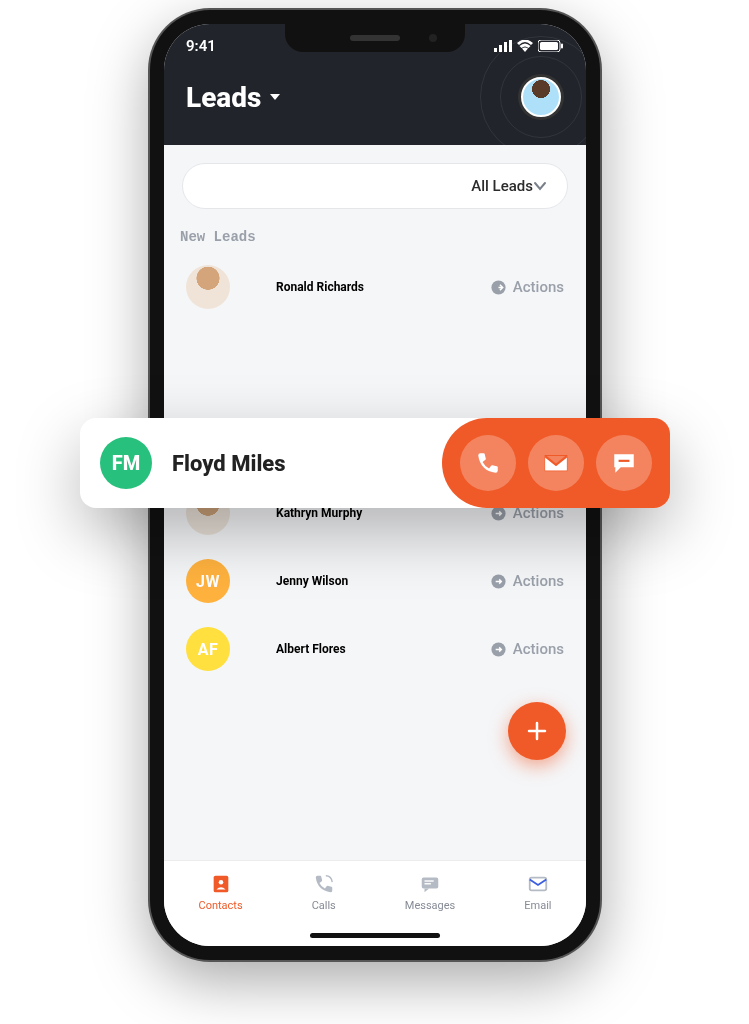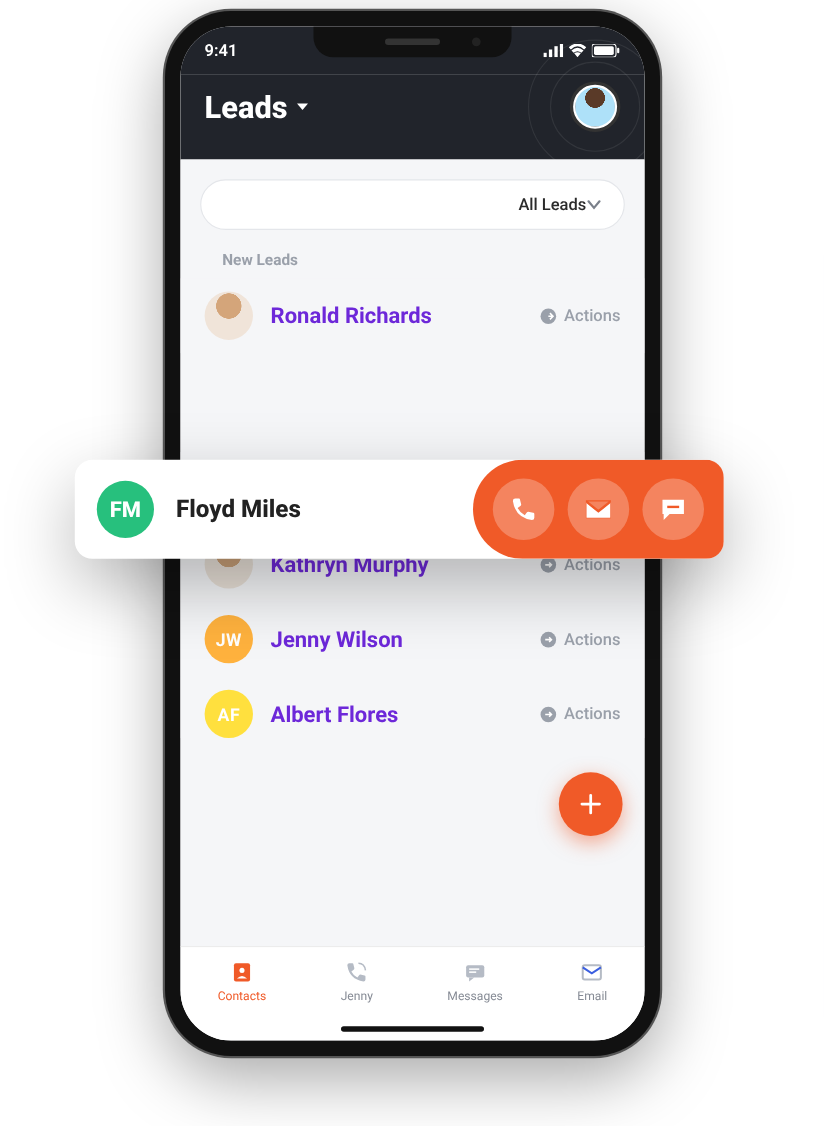--- a/index.html
+++ b/index.html
@@ -68,35 +68,35 @@
     .searchbar input::placeholder{color:#8e9299;}
 
     .body { flex:1; background:#f5f6f8; overflow:hidden; position:relative; }
 
     .filter-pill {
       margin:18px 18px 6px; height:46px; background:#fff; border:1px solid #e4e6ea; border-radius:23px;
       display:flex; align-items:center; justify-content:flex-end; padding:0 20px;
       font-size:15px; font-weight:500; color:#2b2b2b;
     }
 
-    .section-label { padding:14px 38px 8px; font-size:14px; font-weight:700; color:#9aa0aa; }
+    .section-label { padding:14px 16px 8px; font-size:14px; font-weight:700; color:#9aa0aa;font-family:Liberation Mono, monospace; }
 
     .lead-row {
       display:flex; align-items:center; padding:12px 22px; gap:16px;
       background:#f5f6f8;
     }
     .lead-avatar {
       width:44px;height:44px;border-radius:50%;
       display:flex;align-items:center;justify-content:center;
       font-weight:700;color:#fff;font-size:16px;letter-spacing:.5px;
       flex-shrink:0;
     }
     .photo1{background:radial-gradient(circle at 50% 30%,#d4a57a 0 30%,#f0e4d9 31% 100%);}
     .photo2{background:radial-gradient(circle at 50% 30%,#c9a078 0 30%,#e9e1d8 31% 100%);}
-    .lead-name { flex:1; font-size:20px; font-weight:700; color:#6d28d9; }
+    .lead-name { flex:1; font-size:12px; font-weight:700; color:#000000;margin-left:30px; }
     .actions { display:flex; align-items:center; gap:6px; color:#9aa0aa; font-size:15px; font-weight:500;}
     .actions svg{width:17px;height:17px;}
 
     .tabbar {
       height:86px; background:#fff; border-top:1px solid #ececec;
       display:flex; justify-content:space-around; align-items:flex-start; padding-top:12px;
       position:relative;
     }
     .tab { display:flex; flex-direction:column; align-items:center; gap:4px; font-size:11px; color:#868b95; }
     .tab.active { color:#f05a28; }
@@ -106,21 +106,21 @@
     .fab {
       position:absolute; right:20px; bottom:100px;
       width:58px;height:58px;border-radius:50%;background:#f05a28;
       display:flex;align-items:center;justify-content:center;
       box-shadow:0 6px 18px rgba(240,90,40,.5);
       z-index:5;
     }
 
     
     .overlay {
-      position:absolute; left:68px; top:418px; width:590px; height:90px;
+      position:absolute; left:80px; top:418px; width:590px; height:90px;
       background:#fff; border-radius:16px;
       box-shadow:0 24px 64px rgba(0,0,0,.28);
       display:flex; align-items:center; overflow:hidden;
       z-index:10;
     }
     .overlay .badge {
       margin-left:20px; width:52px;height:52px;border-radius:50%;background:#27c07d;
       display:flex;align-items:center;justify-content:center;color:#fff;font-weight:800;font-size:20px;
     }
     .overlay .oname { margin-left:20px; font-size:22px;font-weight:800;color:#222;flex:1;}
@@ -286,21 +286,21 @@
             <circle cx="12" cy="10" r="2.5" fill="#fff"></circle>
             <path d="M7 18 Q12 13 17 18" fill="#fff"></path>
           </svg>
         <span>Contacts</span>
       </div>
       <div class="tab">
         <svg viewBox="0 0 24 24">
             <path d="M5 3 Q3 3 3 5 Q5 19 19 21 Q21 21 21 19 L21 16 Q21 15 20 15 L16 14 Q15 14 14.5 15 L13 17 Q9 15 7 11 L9 9.5 Q10 9 10 8 L9 4 Q9 3 8 3 Z" fill="#b5bbc5"></path>
             <path d="M14 3 Q20 3 21 10" fill="none" stroke="#b5bbc5" stroke-width="1.5"></path>
           </svg>
-        <span>Jenny</span>
+        <span>Calls</span>
       </div>
       <div class="tab">
         <svg viewBox="0 0 24 24">
             <rect x="3" y="5" width="18" height="12" rx="2" fill="#b5bbc5"></rect>
             <rect x="6" y="8" width="10" height="1.5" fill="#fff"></rect>
             <rect x="6" y="11" width="7" height="1.5" fill="#fff"></rect>
             <path d="M6 17 L6 21 L11 17" fill="#b5bbc5"></path>
           </svg>
         <span>Messages</span>
       </div>

